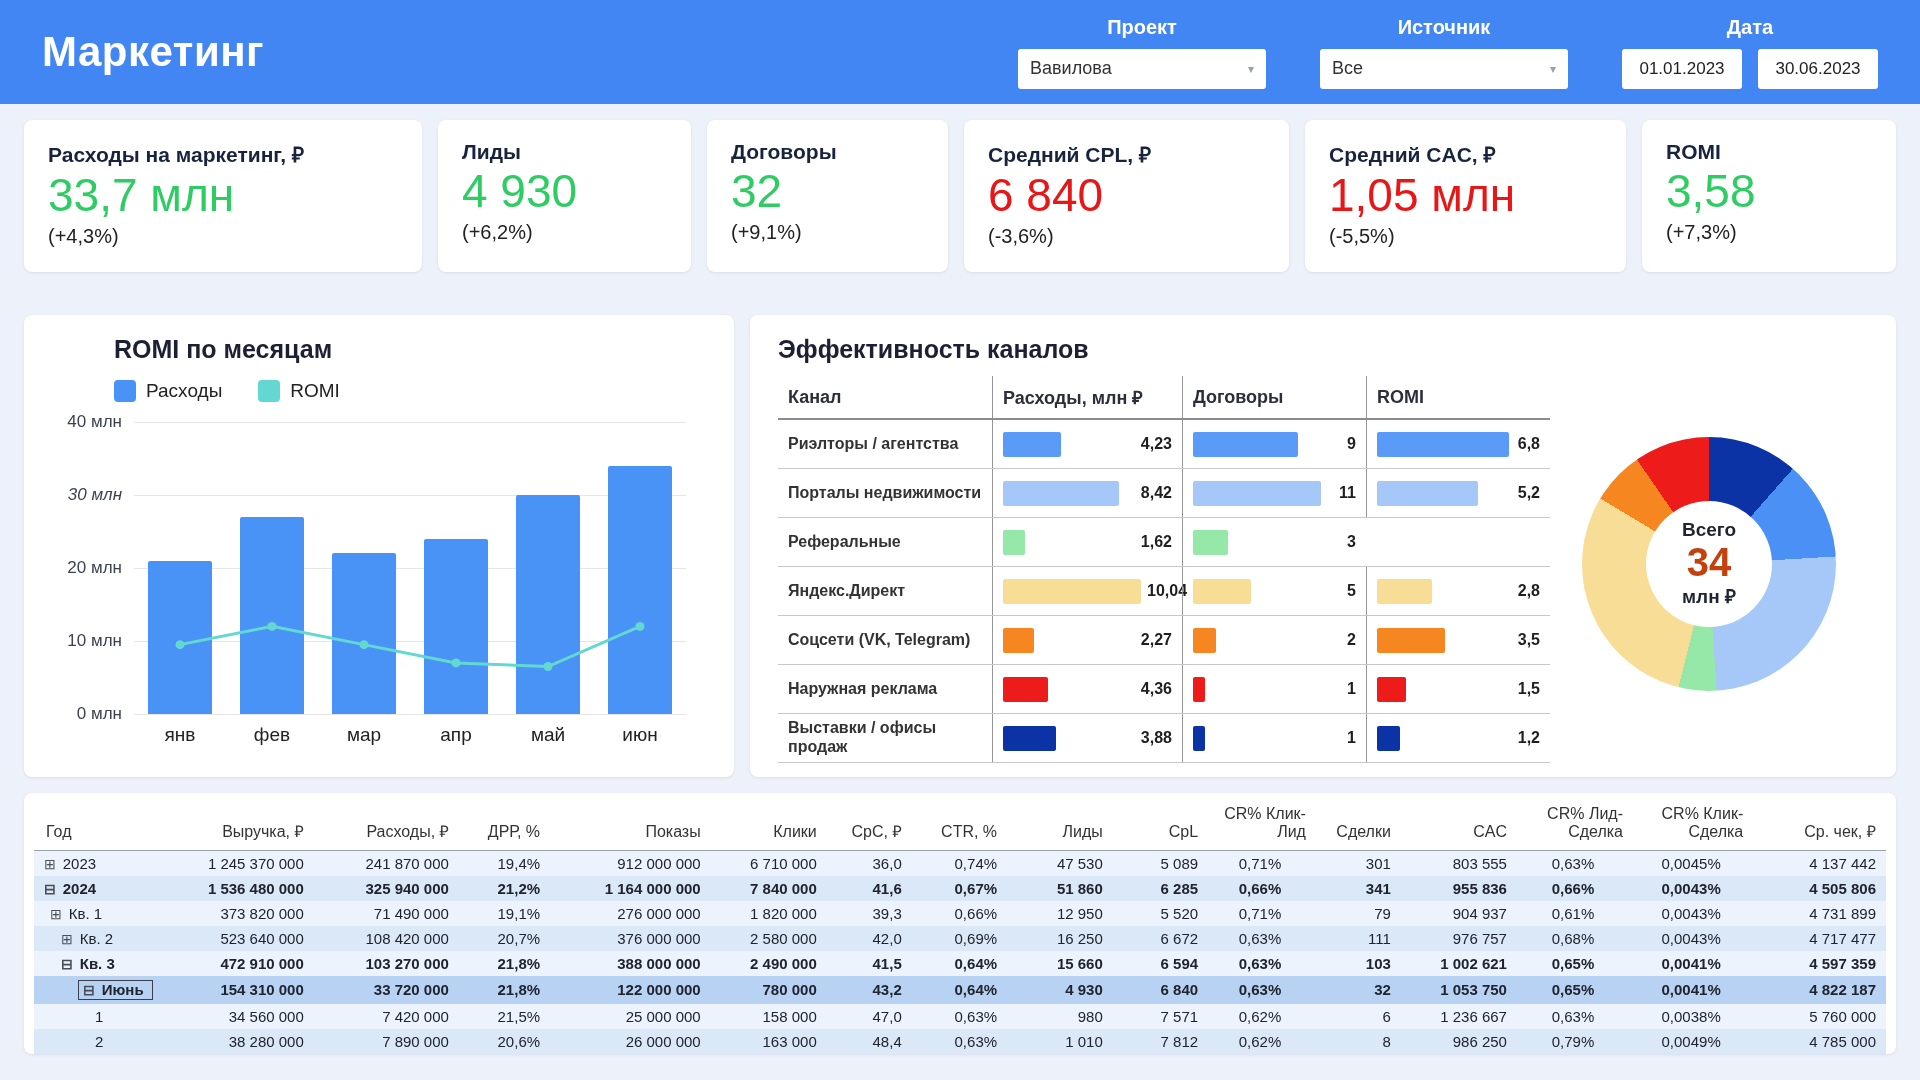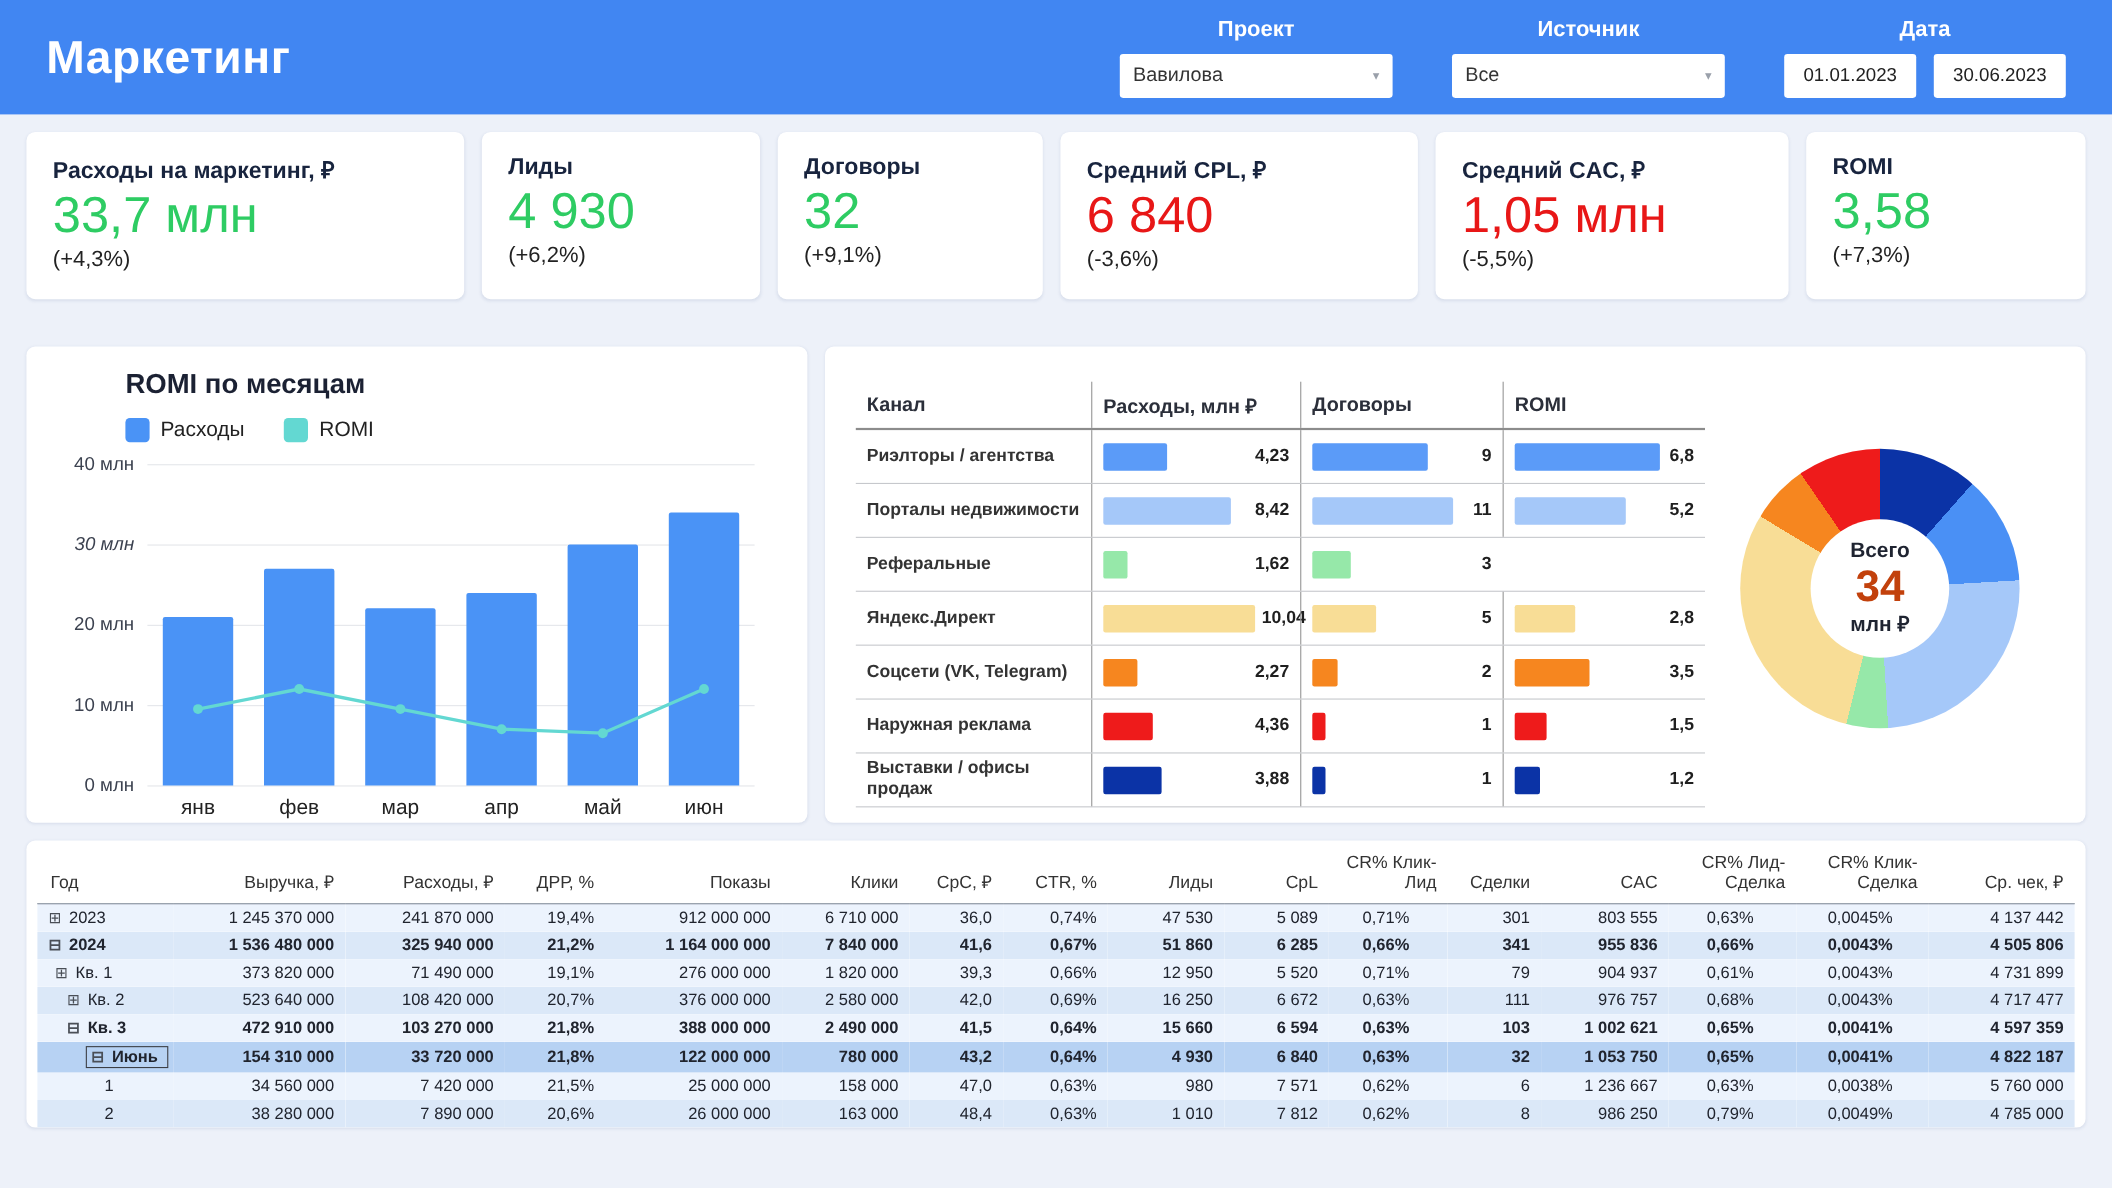--- a/index.html
+++ b/index.html
@@ -182,20 +182,21 @@
           <circle cx="138" cy="204.4" r="4.5" fill="#63d8d2"></circle>
           <circle cx="230" cy="222.65" r="4.5" fill="#63d8d2"></circle>
           <circle cx="322" cy="240.9" r="4.5" fill="#63d8d2"></circle>
           <circle cx="414" cy="244.55" r="4.5" fill="#63d8d2"></circle>
           <circle cx="506" cy="204.4" r="4.5" fill="#63d8d2"></circle>
         </svg>
       </div>
   </div>
 
   <div class="card channels-card">
+    <div class="card-title">Эффективность каналов</div>
     <div class="channels-body">
       <div class="ch-table" id="channels-table">
           <div class="ch-row ch-header">
             <div class="ch-cell">Канал</div>
             <div class="ch-cell">Расходы, млн ₽</div>
             <div class="ch-cell">Договоры</div>
             <div class="ch-cell">ROMI</div>
           </div>
           <div class="ch-row">
             <div class="ch-cell ch-name">Риэлторы / агентства</div>

